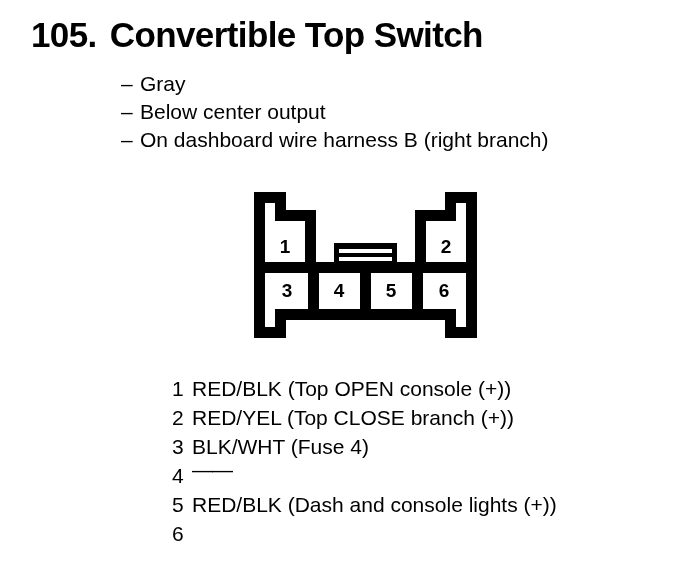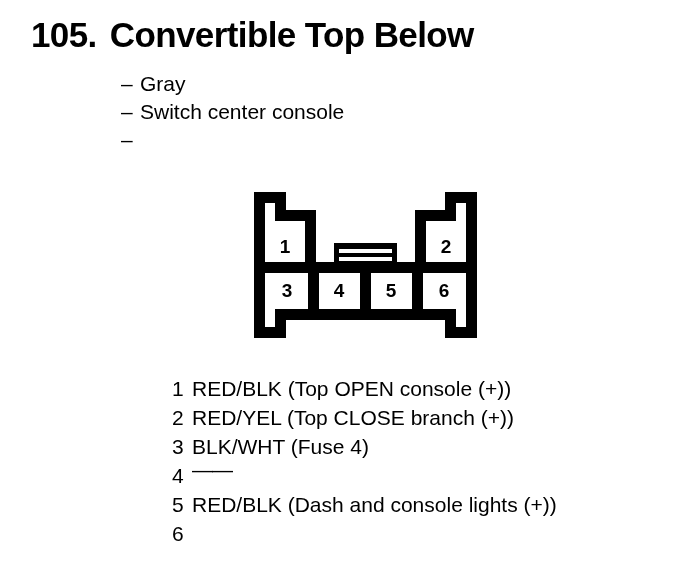--- a/index.html
+++ b/index.html
@@ -104,35 +104,36 @@
     top: -6px;
     letter-spacing: -1px;
   }
 </style>
 </head>
 <body>
 
 <div id="header">
   <div id="title-row">
     <span id="title-number">105.</span>
-    <span id="title-text">Convertible Top Below</span>
+    <span id="title-text">Convertible Top Switch</span>
   </div>
 </div>
 
 <div id="spec-list">
   <div class="spec-item">
     <span class="spec-dash">–</span>
     <span class="spec-text">Gray</span>
   </div>
   <div class="spec-item">
     <span class="spec-dash">–</span>
-    <span class="spec-text">Switch center console</span>
+    <span class="spec-text">Below center output</span>
   </div>
   <div class="spec-item">
     <span class="spec-dash">–</span>
+    <span class="spec-text">On dashboard wire harness B (right branch)</span>
   </div>
 </div>
 
 <div id="connector">
   <svg viewBox="0 0 223 146" xmlns="http://www.w3.org/2000/svg">
 
     <path fill="#000000" fill-rule="evenodd" d="M 0,0
              L 32,0 L 32,18 L 62,18 L 62,70
              L 161,70 L 161,18 L 191,18 L 191,0
              L 223,0

